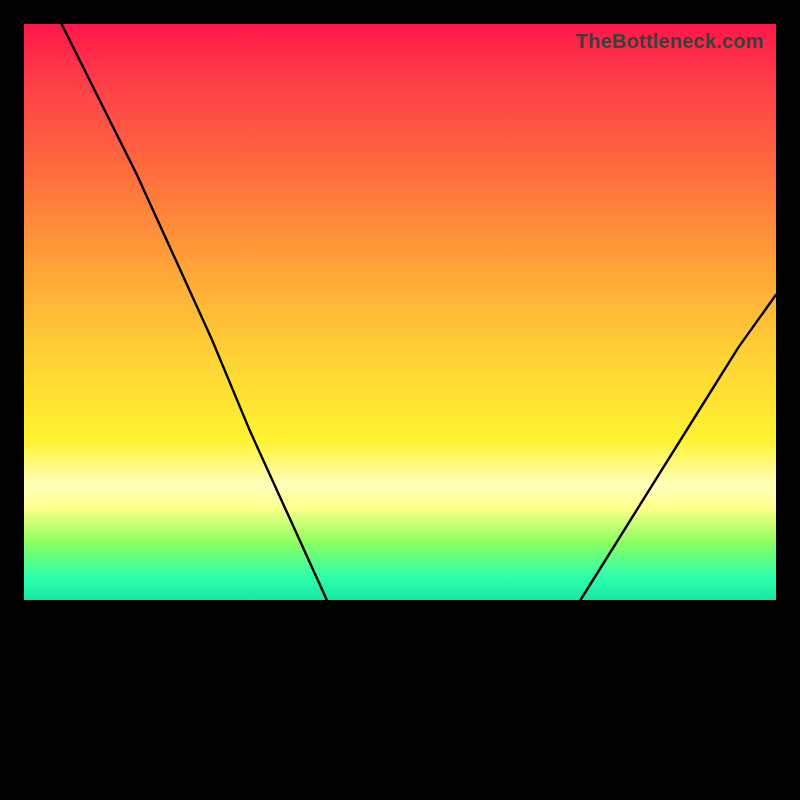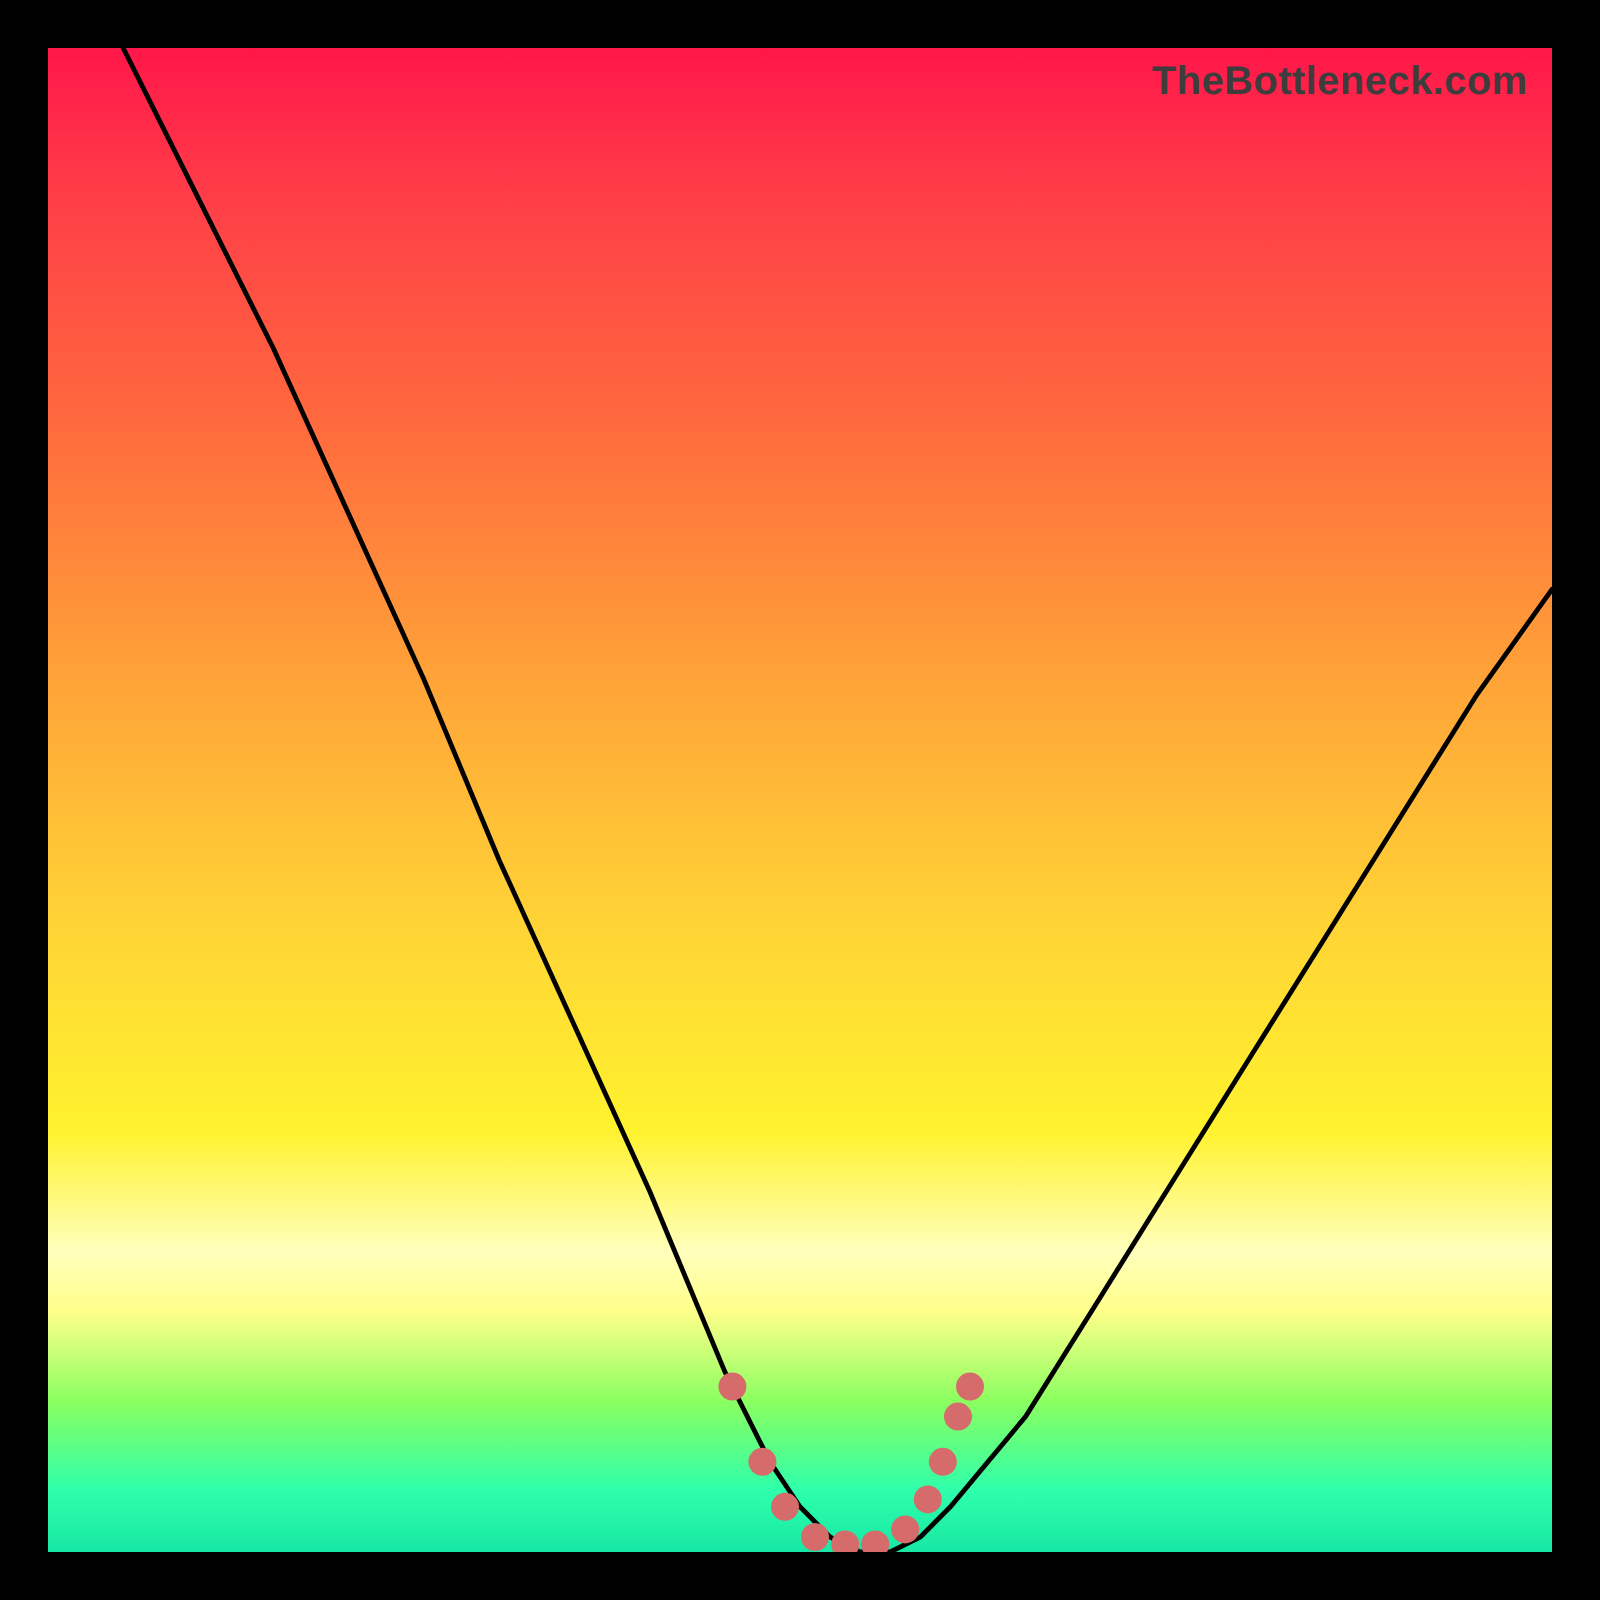--- a/index.html
+++ b/index.html
@@ -14,21 +14,21 @@
   .frame {
     position: absolute;
     inset: 0;
     background: #000;
   }
   .plot-area {
     position: absolute;
     left: 24px;
     top: 24px;
     width: 752px;
-    height: 752px;
+    height: 576px;
     overflow: hidden;
   }
   .gradient-bg {
     position: absolute;
     inset: 0;
     
     background: linear-gradient(
       to bottom,
       #ff174a 0%,
       #ff3e48 10%,

